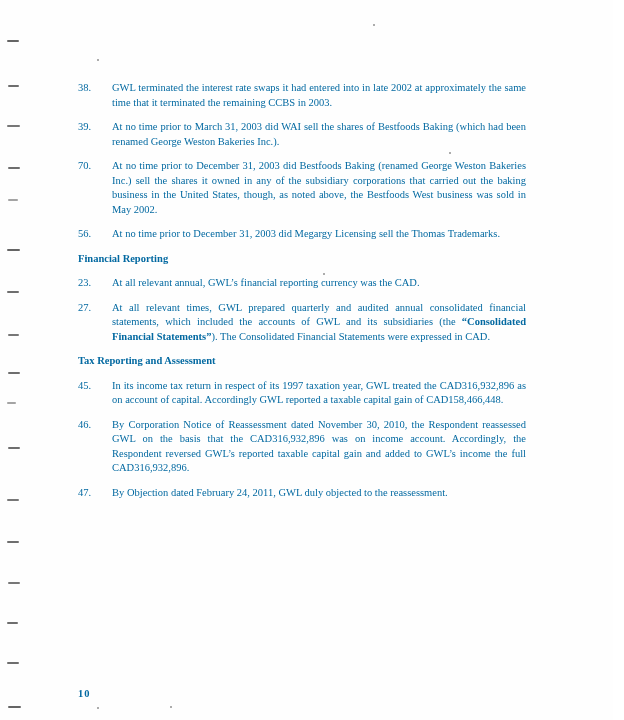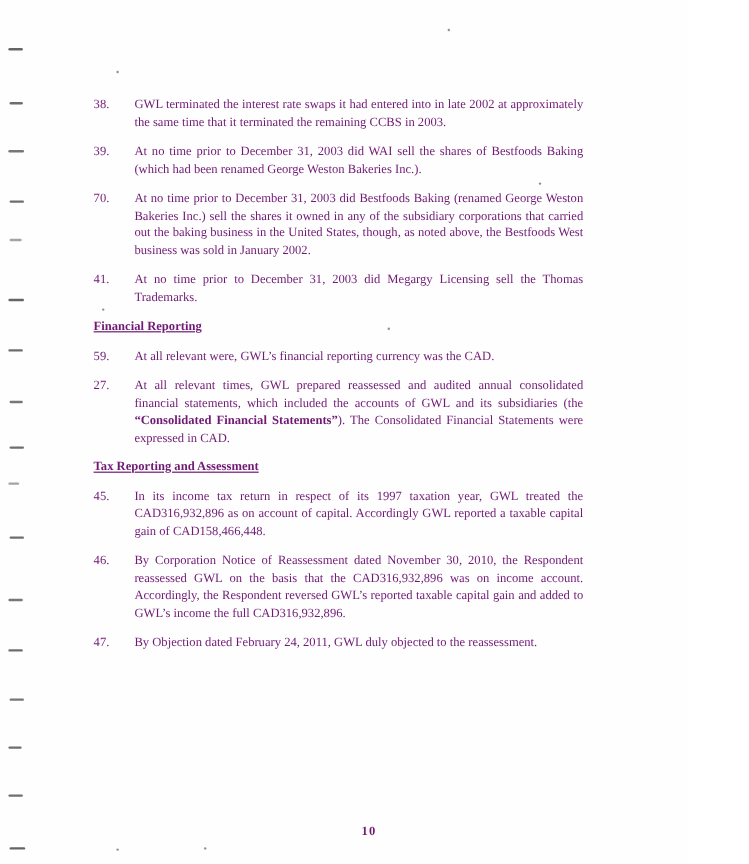--- a/index.html
+++ b/index.html
@@ -2,42 +2,42 @@
 <html><head>
 <meta charset="utf-8">
 <style>
   html, body { margin: 0; padding: 0; background: #ffffff; }
   .page {
     position: relative;
     width: 573px;
     height: 720px;
     background: #fefefe;
     font-family: "Liberation Serif", serif;
-    color: #701a75;
+    color: #0369a1;
     overflow: hidden;
+    padding-left: 40px;
   }
   .content {
     position: absolute;
     top: 81px;
     left: 78px;
     right: 87px;
     font-size: 10.5px;
     line-height: 14.5px;
   }
   .para { display: flex; margin-bottom: 10px; }
   .num { width: 34px; flex: none; }
   .txt { flex: 1; text-align: justify; }
   .b { font-weight: bold; }
-  .heading { font-weight: bold; margin-bottom: 10px; text-decoration: underline; }
+  .heading { font-weight: bold; margin-bottom: 10px; }
   .page-number {
     position: absolute;
     left: 78px;
     width: 459px;
     top: 688px;
-    text-align: center;
     font-size: 10.5px;
     letter-spacing: 1px;
     font-weight: bold;
   }
   .mark {
     position: absolute;
     height: 2px;
     background: #4a4a4a;
     border-radius: 1px;
   }
@@ -81,38 +81,38 @@
       <div class="speck" style="left: 97px; top: 707px;"></div>
       <div class="speck" style="left: 170px; top: 706px;"></div>
     </div>
   <div id="doc-content" class="content">
       <div class="para">
         <span class="num">38.</span>
         <span class="txt"><span>GWL terminated the interest rate swaps it had entered into in late 2002 at approximately the same time that it terminated the remaining CCBS in 2003.</span></span>
       </div>
       <div class="para">
         <span class="num">39.</span>
-        <span class="txt"><span>At no time prior to December 31, 2003 did WAI sell the shares of Bestfoods Baking (which had been renamed George Weston Bakeries Inc.).</span></span>
+        <span class="txt"><span>At no time prior to March 31, 2003 did WAI sell the shares of Bestfoods Baking (which had been renamed George Weston Bakeries Inc.).</span></span>
       </div>
       <div class="para">
         <span class="num">70.</span>
-        <span class="txt"><span>At no time prior to December 31, 2003 did Bestfoods Baking (renamed George Weston Bakeries Inc.) sell the shares it owned in any of the subsidiary corporations that carried out the baking business in the United States, though, as noted above, the Bestfoods West business was sold in January 2002.</span></span>
+        <span class="txt"><span>At no time prior to December 31, 2003 did Bestfoods Baking (renamed George Weston Bakeries Inc.) sell the shares it owned in any of the subsidiary corporations that carried out the baking business in the United States, though, as noted above, the Bestfoods West business was sold in May 2002.</span></span>
       </div>
       <div class="para">
-        <span class="num">41.</span>
+        <span class="num">56.</span>
         <span class="txt"><span>At no time prior to December 31, 2003 did Megargy Licensing sell the Thomas Trademarks.</span></span>
       </div>
       <div class="heading">Financial Reporting</div>
       <div class="para">
-        <span class="num">59.</span>
-        <span class="txt"><span>At all relevant were, GWL’s financial reporting currency was the CAD.</span></span>
+        <span class="num">23.</span>
+        <span class="txt"><span>At all relevant annual, GWL’s financial reporting currency was the CAD.</span></span>
       </div>
       <div class="para">
         <span class="num">27.</span>
-        <span class="txt"><span>At all relevant times, GWL prepared reassessed and audited annual consolidated financial statements, which included the accounts of GWL and its subsidiaries (the </span><span class="b">“Consolidated Financial Statements”</span><span>).  The Consolidated Financial Statements were expressed in CAD.</span></span>
+        <span class="txt"><span>At all relevant times, GWL prepared quarterly and audited annual consolidated financial statements, which included the accounts of GWL and its subsidiaries (the </span><span class="b">“Consolidated Financial Statements”</span><span>).  The Consolidated Financial Statements were expressed in CAD.</span></span>
       </div>
       <div class="heading">Tax Reporting and Assessment</div>
       <div class="para">
         <span class="num">45.</span>
         <span class="txt"><span>In its income tax return in respect of its 1997 taxation year, GWL treated the CAD316,932,896 as on account of capital.  Accordingly GWL reported a taxable capital gain of CAD158,466,448.</span></span>
       </div>
       <div class="para">
         <span class="num">46.</span>
         <span class="txt"><span>By Corporation Notice of Reassessment dated November 30, 2010, the Respondent reassessed GWL on the basis that the CAD316,932,896 was on income account.  Accordingly, the Respondent reversed GWL’s reported taxable capital gain and added to GWL’s income the full CAD316,932,896.</span></span>
       </div>

